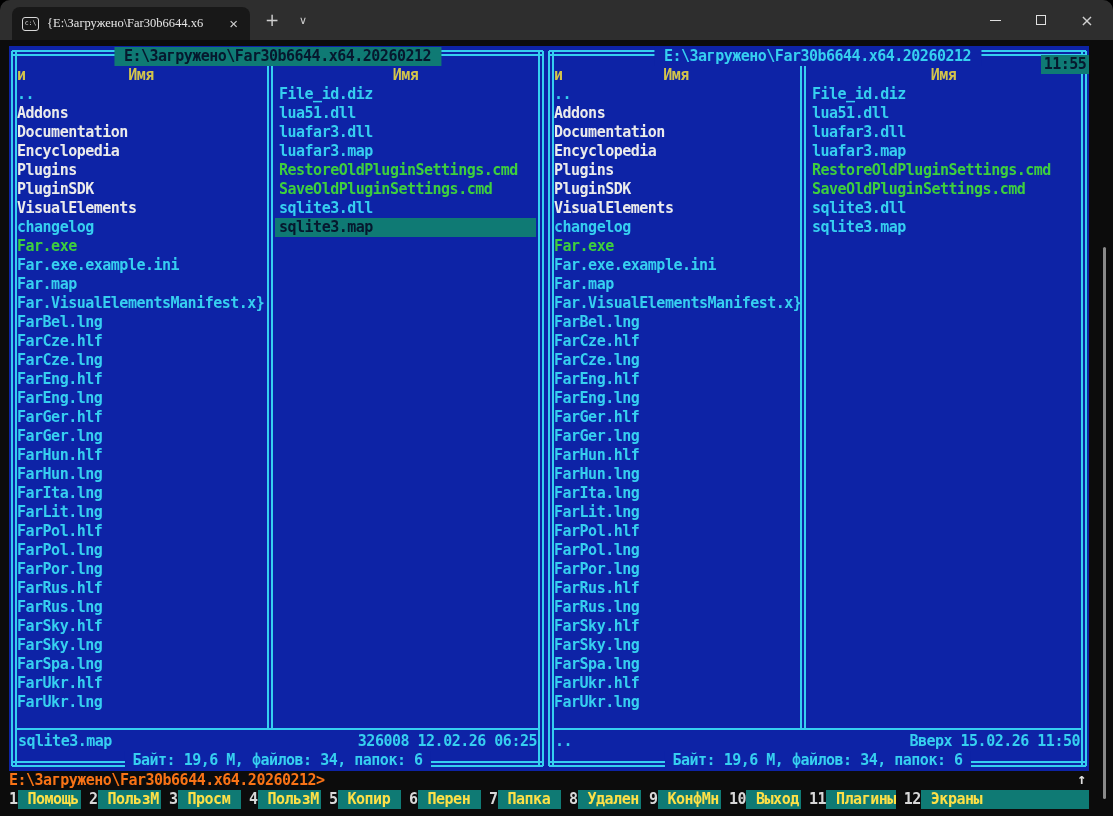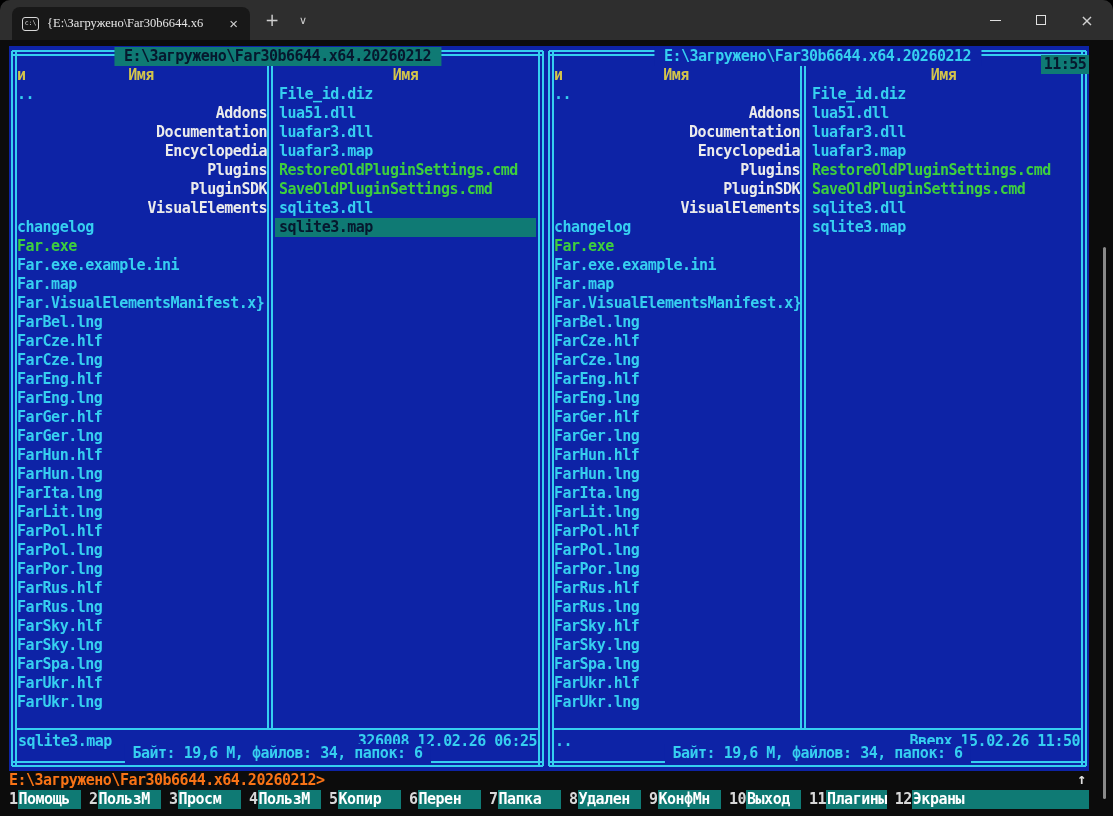--- a/index.html
+++ b/index.html
@@ -50,36 +50,36 @@
   .p-colhead{position:absolute;top:20px;text-align:center;color:var(--yel);}
   .pl .h1{left:4px;width:256px;} .pl .h2{left:266px;right:10px;}
   .pr .h1{left:4px;width:252px;} .pr .h2{left:262px;right:10px;}
   .p-div{position:absolute;top:19px;bottom:43px;width:6px;
          border-left:2px solid var(--cy);border-right:2px solid var(--cy);}
   .pl .p-div{left:258px;} .pr .p-div{left:254px;}
   .p-col{position:absolute;top:39px;}
   .pl .c1{left:4px;width:254px;} .pl .c2{left:266px;right:10px;}
   .pr .c1{left:4px;width:250px;} .pr .c2{left:262px;right:10px;}
   .fitem{height:19px;line-height:19px;padding-left:4px;white-space:nowrap;overflow:hidden;}
-  .t-up,.t-file{color:var(--cy);} .t-dir{color:var(--wht);text-align:right;} .t-exec{color:var(--grn);}
+  .t-up,.t-file{color:var(--cy);} .t-dir{color:var(--wht);} .t-exec{color:var(--grn);}
   .fitem.sel{background:var(--teal);color:var(--curtxt);}
   .p-sep{position:absolute;left:6px;right:6px;bottom:41px;height:2px;background:var(--cy);}
   .p-status{position:absolute;left:9px;right:9px;bottom:20px;height:19px;display:flex;
             justify-content:space-between;color:var(--cy);white-space:nowrap;}
-  .p-footer{position:absolute;bottom:8px;left:50%;transform:translateX(-50%);height:19px;
+  .p-footer{position:absolute;bottom:1px;left:50%;transform:translateX(-50%);height:19px;
             background:var(--blue);padding:0 8px;color:var(--cy);white-space:nowrap;text-align:right;}
   .clock{position:absolute;top:1px;left:1041px;width:48px;height:19px;background:var(--teal);
          color:var(--curtxt);text-align:center;margin-top:8px;}
   .cmdline{position:absolute;top:725px;left:9px;height:19px;color:#f97316;white-space:nowrap;}
   .scroll-up{position:absolute;top:724px;left:1077px;color:#e0e0e0;}
   .keybar{position:absolute;top:744px;left:9px;width:1080px;height:19px;display:flex;}
   .kb-item{flex:0 0 80px;display:flex;}
   .kb-item:last-child{flex:1 1 auto;}
   .kb-num{color:#d8d8d8;white-space:pre;}
-  .kb-label{flex:1;background:var(--teal);color:#ffffff;margin-right:8px;overflow:hidden;white-space:nowrap;padding-left:1px;}
+  .kb-label{flex:1;background:var(--teal);color:#fde047;margin-right:8px;overflow:hidden;white-space:nowrap;padding-left:10px;}
   .kb-item:last-child .kb-label{margin-right:0;}
   .scroll-thumb{position:absolute;left:1103px;top:207px;width:3px;height:552px;background:#8a8a8a;border-radius:2px;}
 </style>
 </head>
 <body>
 
 <div class="window">
 
   <div class="titlebar">
     <div class="tab">

